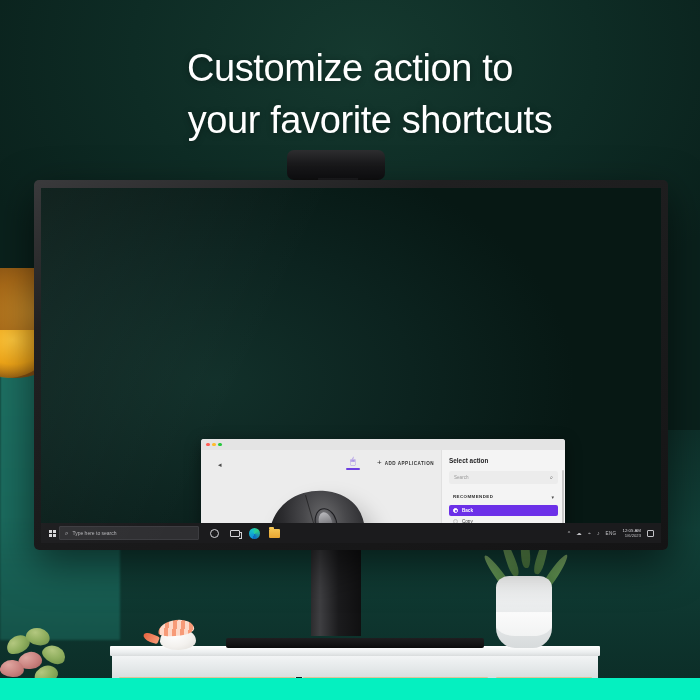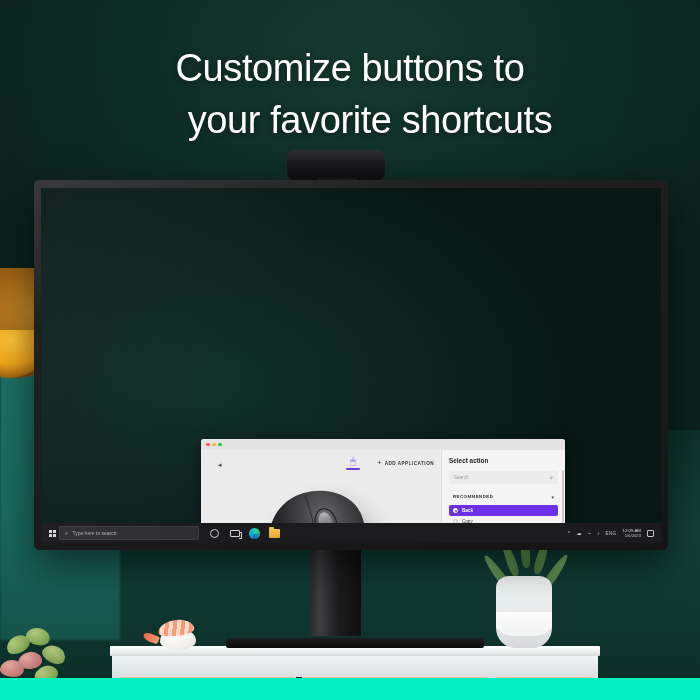--- a/index.html
+++ b/index.html
@@ -524,18 +524,18 @@
           <span class="d">1/6/2023</span>
         </span>
         <span class="tray-notif"></span>
       </div>
     </div>
 
     <div class="screen-sheen"></div>
   </div>
 
   <div class="headline">
-    <span>Customize buttons to</span>
+    <span>Customize action to</span>
     <span class="l2">your favorite shortcuts</span>
   </div>
 
   <div class="brand-strip"></div>
 </div>
 
 </body></html>

